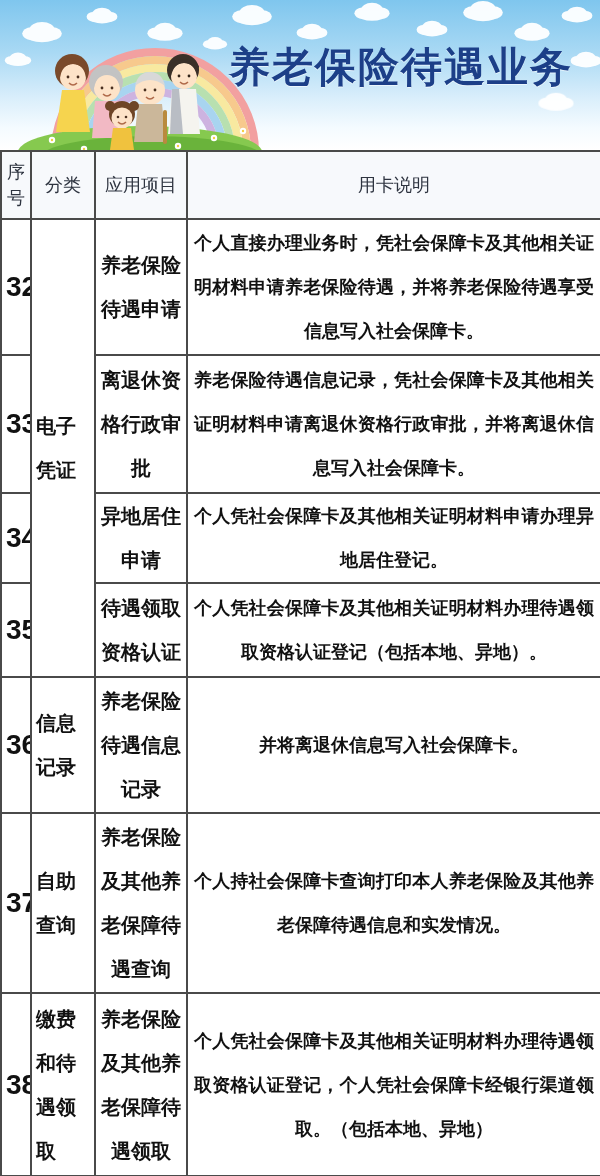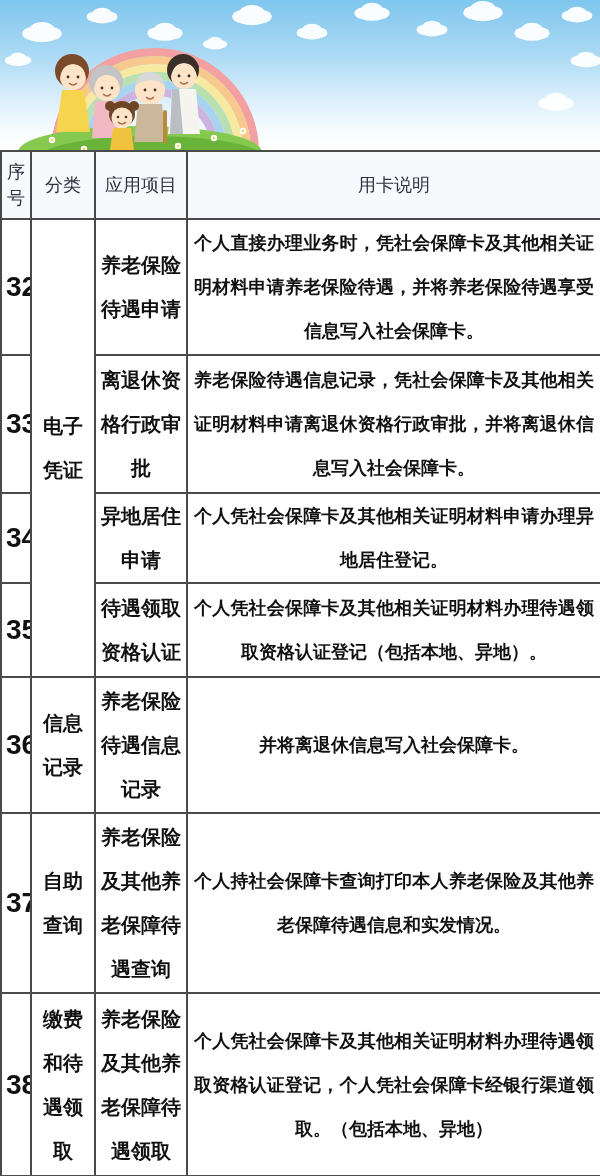--- a/index.html
+++ b/index.html
@@ -57,21 +57,21 @@
   td.no {
     font-size:28px;
     font-weight:bold;
     text-align:center;
     padding:4px;
   }
   td.cat {
     font-size:20px;
     font-weight:bold;
     line-height:44px;
-    text-align:center;
+    text-align:left;
     word-break:break-all;
     padding:0 4px;
   }
   td.item {
     font-size:20px;
     font-weight:bold;
     line-height:44px;
     text-align:center;
     word-break:break-all;
     padding:0 4px;
@@ -195,20 +195,21 @@
       <g fill="#f4d03f">
         <circle cx="52" cy="140" r="1.2"></circle>
           <circle cx="84" cy="149" r="1.2"></circle>
         <circle cx="178" cy="146" r="1.2"></circle>
           <circle cx="214" cy="138" r="1.2"></circle>
         <circle cx="243" cy="131" r="1.2"></circle>
       </g>
     </g>
   </svg>
 
+  <div class="banner-title">养老保险待遇业务</div>
 </div>
 
 <table class="benefits">
   <colgroup>
     <col style="width:30px">
       <col style="width:64px">
       <col style="width:92px">
       <col style="width:414px">
   </colgroup>
   <tbody>

